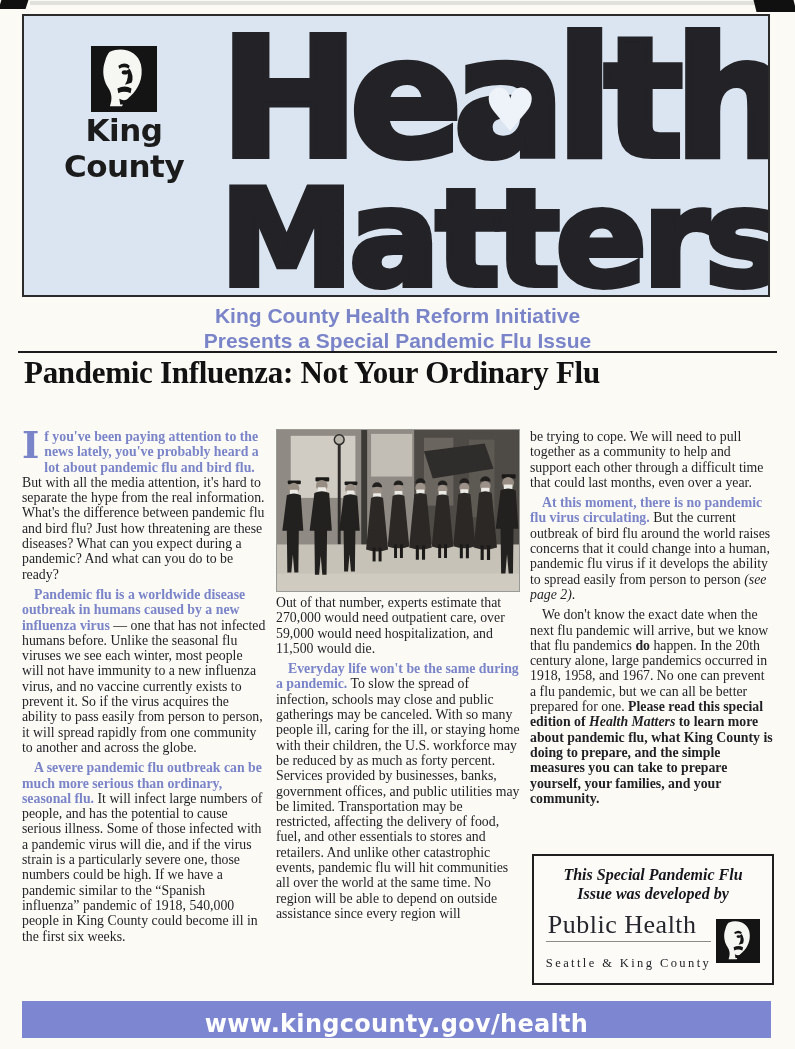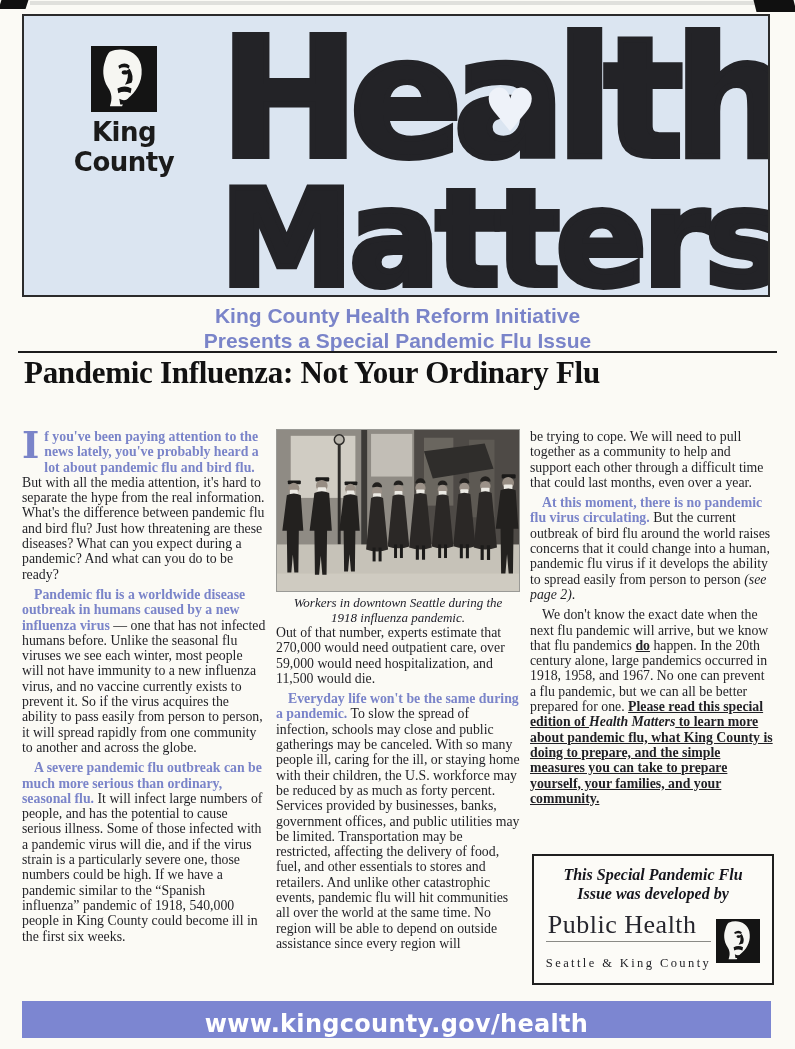--- a/index.html
+++ b/index.html
@@ -16,22 +16,22 @@
   .art-strip{left:30px;top:1px;width:730px;height:4px;background:#cfcfcb;opacity:.6;}
 
   
   .masthead-box{
     position:absolute;left:22px;top:14px;width:744px;height:279px;
     background:var(--header-bg,#dbe5f1);border:2px solid #2b2b2b;overflow:hidden;
   }
   .kc-logo{position:absolute;left:16px;top:30px;width:168px;text-align:center;}
   .kc-logo svg{display:block;margin:0 auto;width:70px;height:66px;}
   .kc-logo-label{
-    margin-top:5px;font-family:"DejaVu Sans",sans-serif;font-weight:bold;
-    font-size:26px;letter-spacing:-0.5px;color:#1b1b1b;
+    font-family:"DejaVu Sans",sans-serif;font-weight:bold;
+    font-size:31px;letter-spacing:-0.5px;color:#1b1b1b;
   }
   .mast-word{
     position:absolute;white-space:nowrap;font-family:"DejaVu Sans",sans-serif;
     font-weight:bold;color:#232327;-webkit-text-stroke:6px #232327;line-height:1;
   }
   .mast-word1{left:196px;top:0;font-size:166px;letter-spacing:-0.055em;}
   .mast-word2{left:196px;top:156px;font-size:134px;letter-spacing:-0.03em;}
   .a-wrap{position:relative;display:inline-block;}
   .heart-glyph{
     position:absolute;left:51%;top:57%;transform:translate(-50%,-50%);
@@ -58,21 +58,21 @@
   
   .columns{
     position:absolute;left:22px;top:429px;width:752px;height:570px;
     display:flex;gap:10px;overflow:hidden;
   }
   .col{width:244px;overflow:hidden;position:relative;}
   .col p{margin:0;font-size:13.8px;line-height:15.3px;color:#1f1f24;text-align:left;}
   .col p + p, .col .para-gap{margin-top:5px;}
   .indent{text-indent:12px;}
   .lead{font-weight:bold;color:var(--accent-heading,#7a84c9);}
-  .b{font-weight:bold;text-decoration:underline;}
+  .b{font-weight:bold;}
   .bi{font-weight:bold;font-style:italic;}
   .it{font-style:italic;}
   .dropcap{
     float:left;font-family:"DejaVu Serif",serif;font-weight:bold;
     font-size:37px;line-height:29px;margin:2px 5px 0 0;color:var(--accent-heading,#7a84c9);
   }
 
   
   .photo-fig{margin:0 0 3px 0;}
   .photo-fig svg{display:block;width:244px;height:163px;border:1px solid #9a9a96;box-sizing:border-box;}
@@ -190,21 +190,20 @@
           <use href="#fig-man" transform="translate(66,56)"></use>
           <use href="#fig-woman" transform="translate(94,59) scale(1.02)"></use>
           <use href="#fig-woman" transform="translate(116,57)"></use>
           <use href="#fig-woman" transform="translate(138,55) scale(1.05)"></use>
           <use href="#fig-woman" transform="translate(161,57)"></use>
           <use href="#fig-woman" transform="translate(183,55) scale(1.03)"></use>
           <use href="#fig-woman" transform="translate(204,53) scale(1.08)"></use>
           <use href="#fig-man" transform="translate(226,49) scale(1.1)"></use>
         </svg>
       </figure>
-      <div class="photo-caption">Workers in downtown Seattle during the 1918 influenza pandemic.</div>
       <p class="after-photo">Out of that number, experts estimate that 270,000 would need outpatient care, over 59,000 would need hospitalization, and 11,500 would die.</p>
       <p class="indent"><span class="lead">Everyday life won't be the same during a pandemic.</span><span> To slow the spread of infection, schools may close and public gatherings may be canceled. With so many people ill, caring for the ill, or staying home with their children, the U.S. workforce may be reduced by as much as forty percent. Services provided by businesses, banks, government offices, and public utilities may be limited. Transportation may be restricted, affecting the delivery of food, fuel, and other essentials to stores and retailers. And unlike other catastrophic events, pandemic flu will hit communities all over the world at the same time. No region will be able to depend on outside assistance since every region will</span></p>
     </section>
 
     <section class="col">
       <p>be trying to cope. We will need to pull together as a community to help and support each other through a difficult time that could last months, even over a year.</p>
       <p class="indent"><span class="lead">At this moment, there is no pandemic flu virus circulating.</span><span> But the current outbreak of bird flu around the world raises concerns that it could change into a human, pandemic flu virus if it develops the ability to spread easily from person to person </span><span class="it">(see page 2)</span><span>.</span></p>
       <p class="indent"><span>We don't know the exact date when the next flu pandemic will arrive, but we know that flu pandemics </span><span class="b">do</span><span> happen. In the 20th century alone, large pandemics occurred in 1918, 1958, and 1967. No one can prevent a flu pandemic, but we can all be better prepared for one. </span><span class="b">Please read this special edition of </span><span class="bi">Health Matters</span><span class="b"> to learn more about pandemic flu, what King County is doing to prepare, and the simple measures you can take to prepare yourself, your families, and your community.</span></p>
 
       <div class="devbox">

